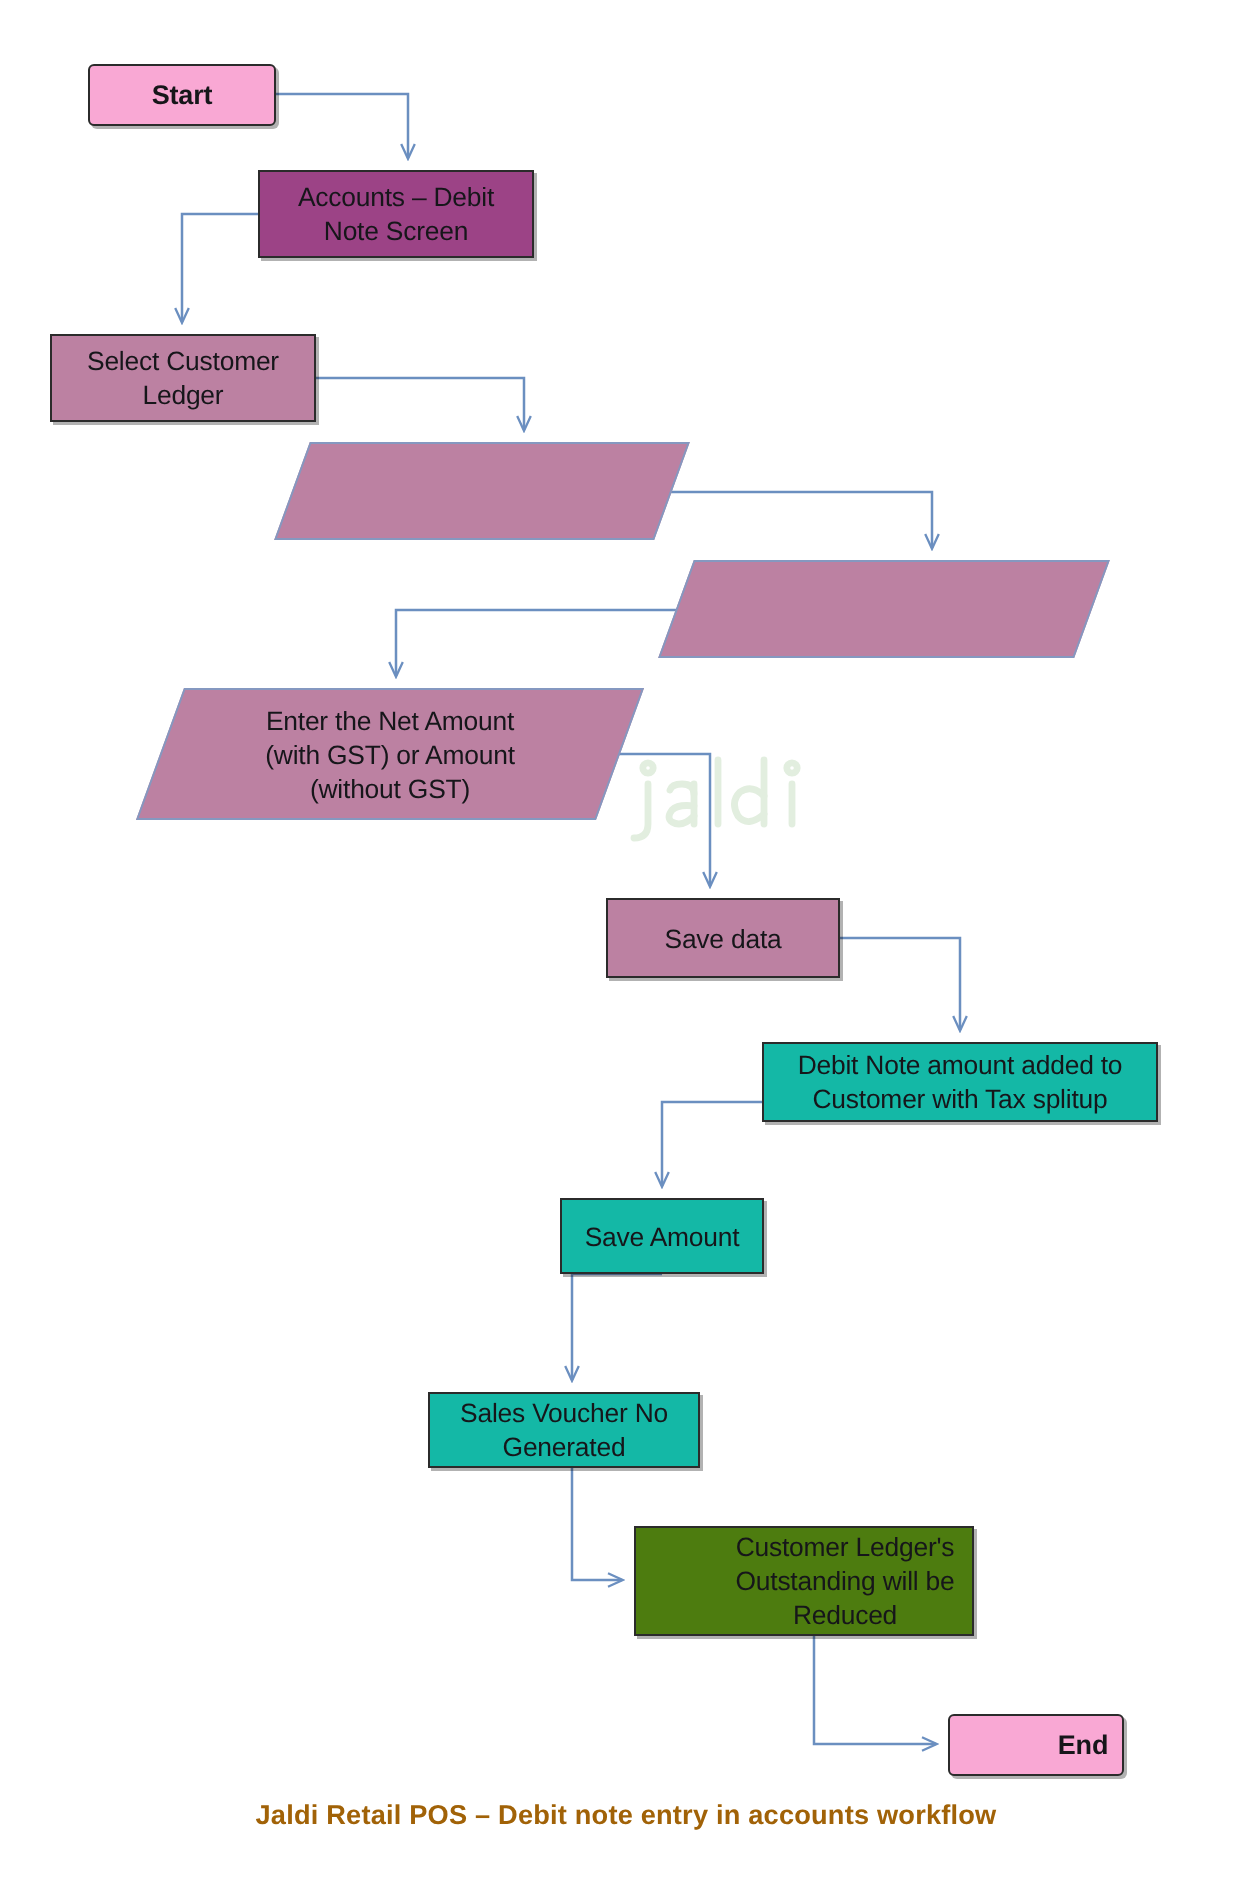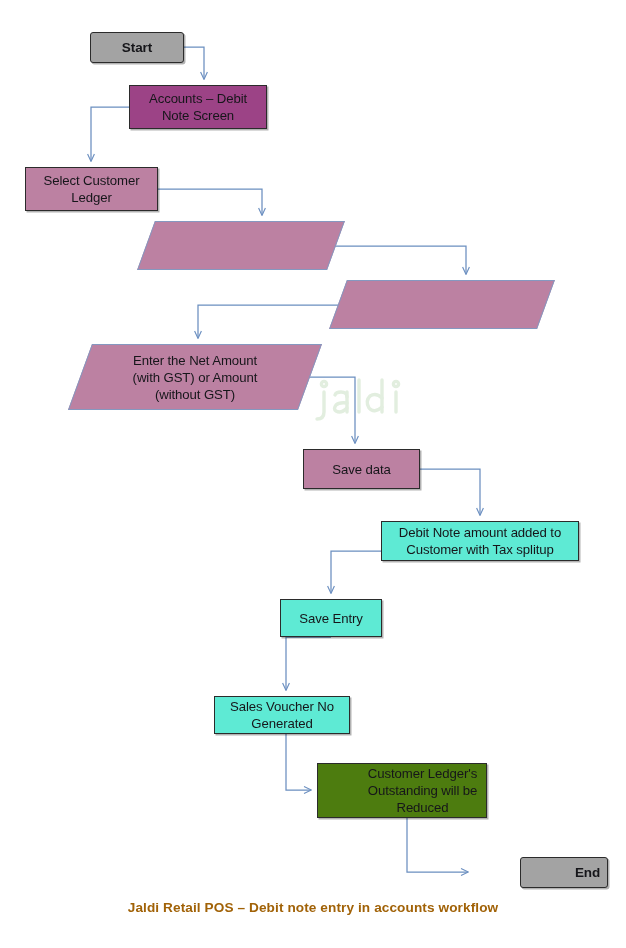--- a/index.html
+++ b/index.html
@@ -38,36 +38,35 @@
     letter-spacing: -0.1px;
     z-index: 3;
   }
   .node .lbl {
     display: block;
     padding: 0 4px;
     white-space: pre-line;
   }
   
   .n-term {
-    background: #a3a3a3;
+    background: #f9a8d4;
     border: 1.6px solid #2b2b2b;
     border-radius: 3px;
     font-weight: bold;
     font-size: 13.5px;
     box-shadow: 1.5px 1.5px 0 rgba(0,0,0,0.30);
-    margin-left: 46px;
   }
   
   .n-rect {
     border: 1.4px solid #2b2b2b;
     box-shadow: 1.5px 1.5px 0 rgba(0,0,0,0.30);
   }
   .fill-magenta { background: #9c4386; }
   .fill-mauve   { background: #bc81a2; }
-  .fill-purple  { background: #5eead4; }
+  .fill-purple  { background: #14b8a6; }
   .fill-green   { background: #4d7c0f; padding-left: 41px; }
 
   
   .n-para {
     background: transparent;
     border: none;
     box-shadow: none;
   }
   .n-para .skewbg {
     position: absolute;
@@ -159,21 +158,21 @@
 (without GST)</span>
       </div>
       <div class="node n-rect fill-mauve" style="left: 303px; top: 449px; width: 117px; height: 40px;">
         <span class="lbl">Save data</span>
       </div>
       <div class="node n-rect fill-purple" style="left: 381px; top: 521px; width: 198px; height: 40px;">
         <span class="lbl">Debit Note amount added to
 Customer with Tax splitup</span>
       </div>
       <div class="node n-rect fill-purple" style="left: 280px; top: 599px; width: 102px; height: 38px;">
-        <span class="lbl">Save Entry</span>
+        <span class="lbl">Save Amount</span>
       </div>
       <div class="node n-rect fill-purple" style="left: 214px; top: 696px; width: 136px; height: 38px;">
         <span class="lbl">Sales Voucher No
 Generated</span>
       </div>
       <div class="node n-rect fill-green" style="left: 317px; top: 763px; width: 170px; height: 55px;">
         <span class="lbl">Customer Ledger's
 Outstanding will be
 Reduced</span>
       </div>

